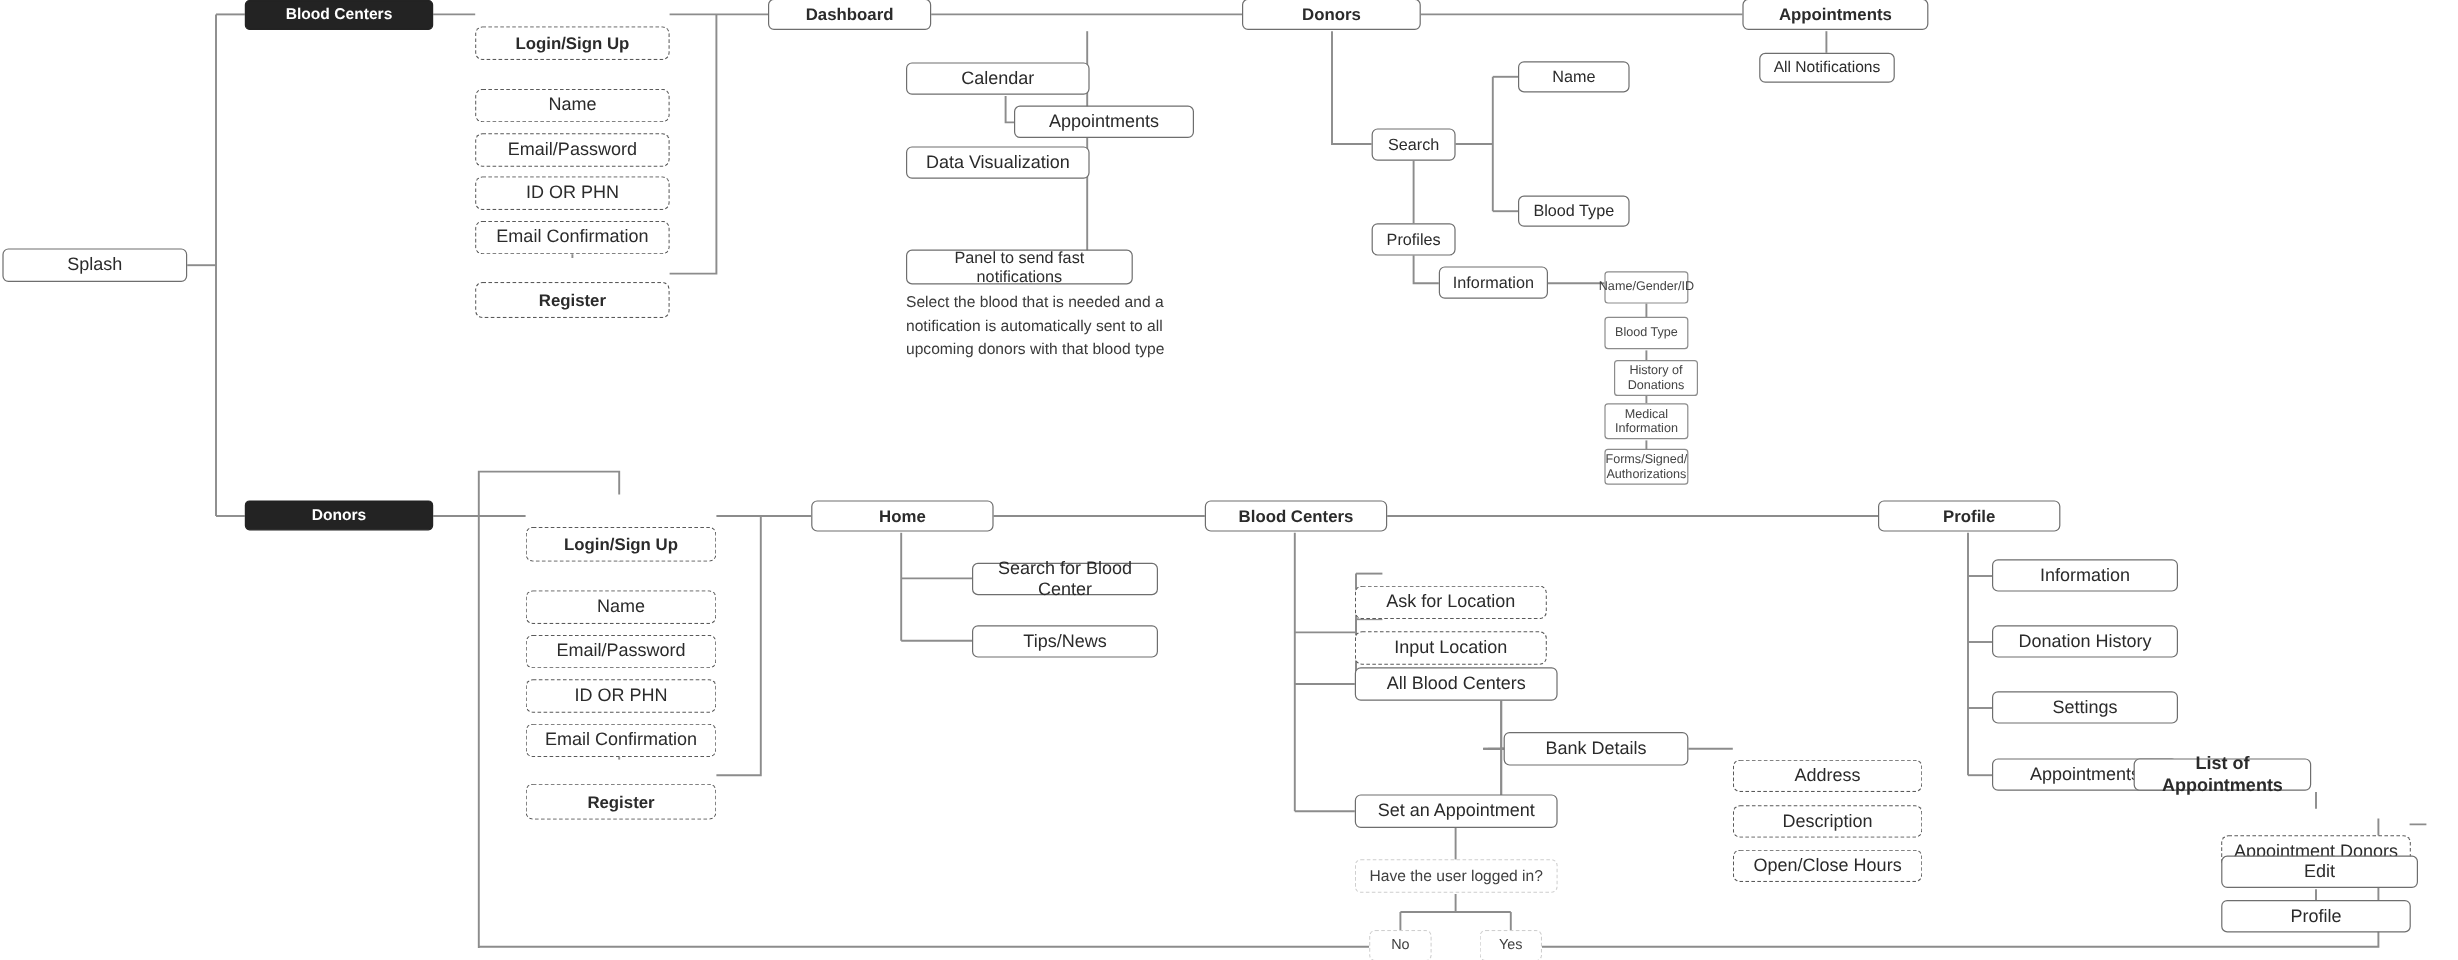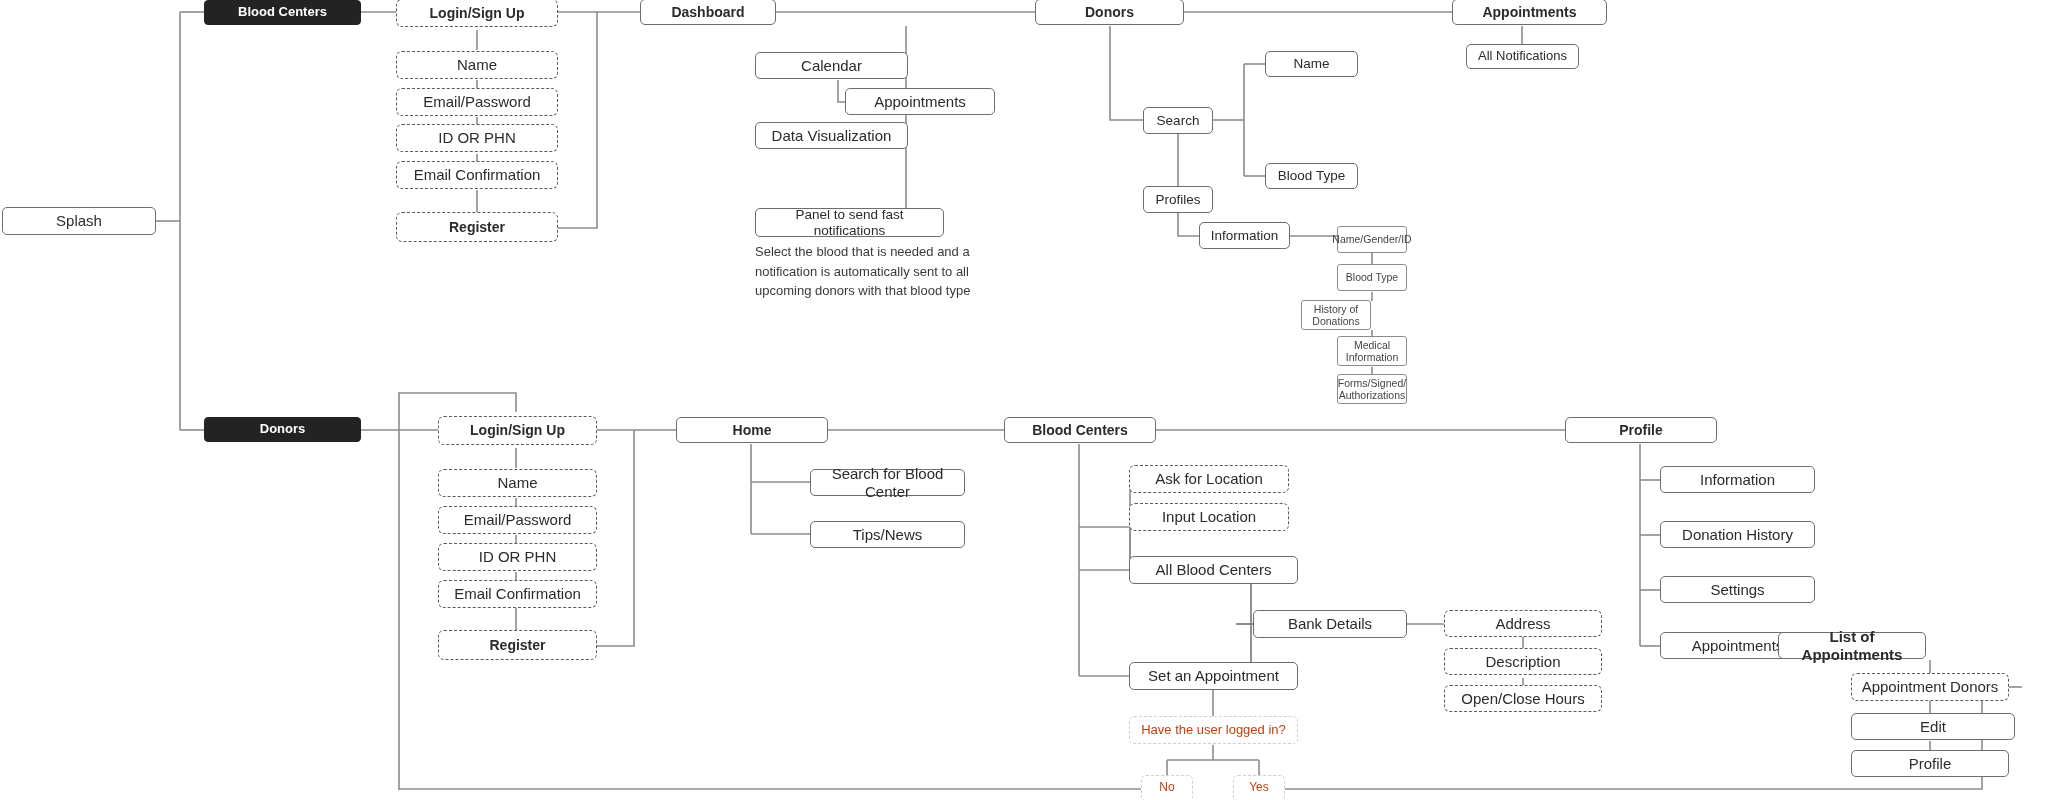--- a/index.html
+++ b/index.html
@@ -37,32 +37,33 @@
     line-height: 1.15;
     padding: 2px 6px;
     z-index: 3;
   }
   .node.solid { border-style: solid; }
   .node.dashed {
     border-style: dashed;
     border-width: 1.8px;
     border-color: #5a5a5a;
     border-radius: 6px;
+    margin-top: 23px;
   }
   .node.dark {
     background: #232323;
     border-color: #232323;
     color: #ffffff;
     font-weight: bold;
     border-radius: 4px;
   }
   .node.bold { font-weight: bold; }
   .node.faint {
     border-color: #cfcfcf;
-    color: #c2410c;
+    color: #404040;
     border-style: dashed;
     border-width: 1.6px;
     text-align: center;
   }
   .node.small { font-size: 10.5px; color: #444; border-color: #8c8c8c; border-width: 1.2px; border-radius: 3px; }
   .bullets {
     position: absolute;
     font-size: 12.5px;
     color: #3a3a3a;
     line-height: 1.55;
@@ -243,21 +244,21 @@
   <div class="node solid" style="left:1143px; top:107px; width:70px; height:27px; font-size:13.5px;">Search</div>
   <div class="node solid" style="left:1265px; top:51px; width:93px; height:26px; font-size:13.5px;">Name</div>
   <div class="node solid" style="left:1265px; top:163px; width:93px; height:26px; font-size:13.5px;">Blood Type</div>
 
   <div class="node solid" style="left:1143px; top:186px; width:70px; height:27px; font-size:13.5px;">Profiles</div>
 
   <div class="node solid" style="left:1199px; top:222px; width:91px; height:27px; font-size:13.5px;">Information</div>
 
   <div class="node solid small" style="left:1337px; top:226px; width:70px; height:27px;">Name/Gender/ID</div>
   <div class="node solid small" style="left:1337px; top:264px; width:70px; height:27px;">Blood Type</div>
-  <div class="node solid small" style="left:1301px; top:300px; width:70px; height:30px; white-space:pre-line;">History of
+  <div class="node solid small" style="left:1345px; top:300px; width:70px; height:30px; white-space:pre-line;">History of
 Donations</div>
   <div class="node solid small" style="left:1337px; top:336px; width:70px; height:30px; white-space:pre-line;">Medical
 Information</div>
   <div class="node solid small" style="left:1337px; top:374px; width:70px; height:30px; white-space:pre-line;">Forms/Signed/
 Authorizations</div>
 
   <div class="node dark" style="left:204px; top:417px; width:157px; height:25px; font-size:13px;">Donors</div>
 
   <div class="node dashed bold" style="left:438px; top:416px; width:159px; height:29px; font-size:14px;">Login/Sign Up</div>
   <div class="node dashed" style="left:438px; top:469px; width:159px; height:28px;">Name</div>

